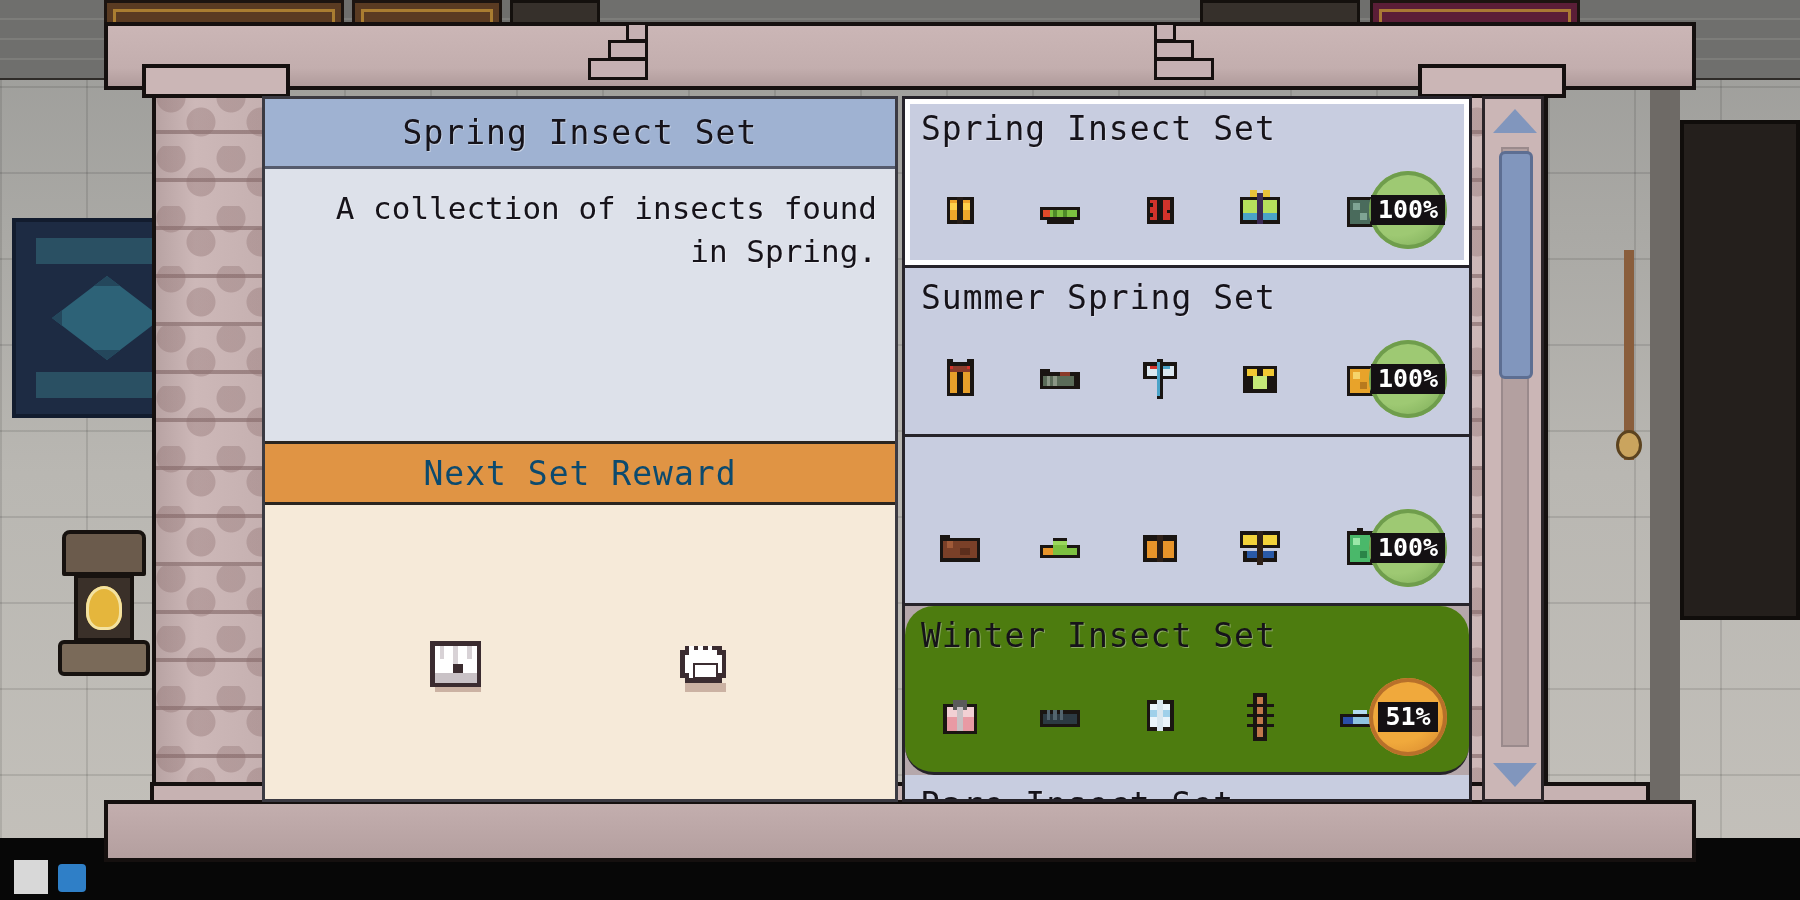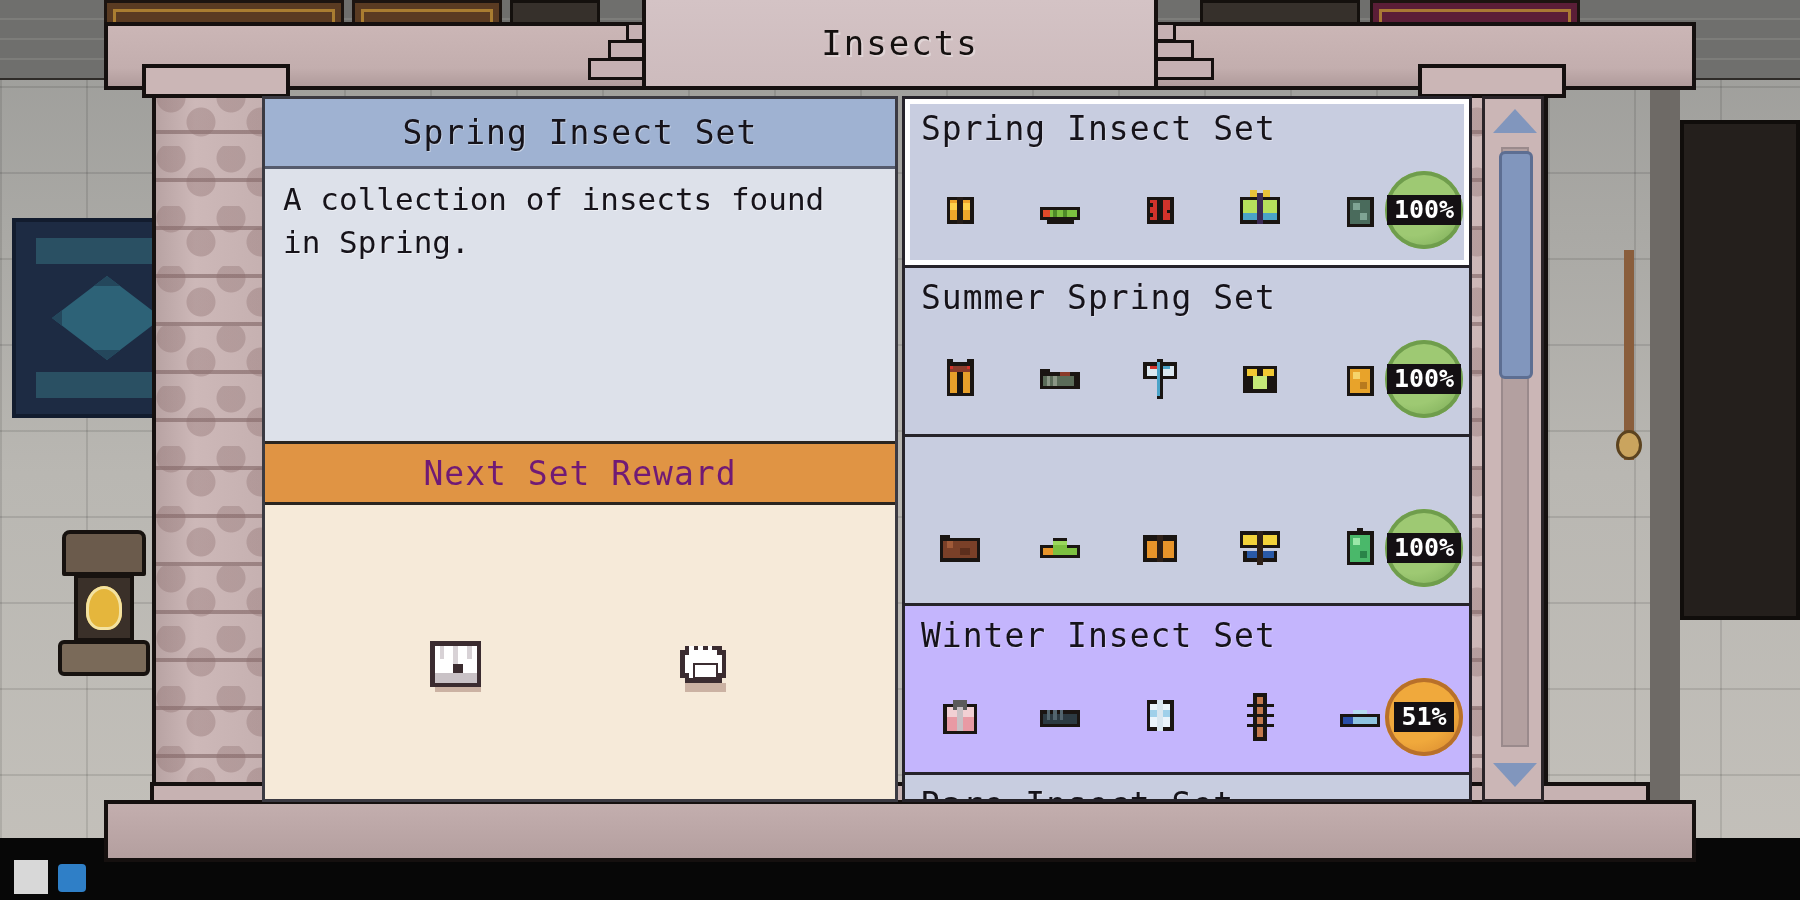--- a/index.html
+++ b/index.html
@@ -143,62 +143,62 @@
     border:3px solid #3b3a42;
     display:flex; flex-direction:column;
   }
   .detail-header{
     height:70px; background:#9fb2d2; border-bottom:3px solid #555b6d;
     display:flex; align-items:center; justify-content:center;
   }
   .detail-header span{ font-size:33px; color:#16131a; letter-spacing:1px;
     text-shadow:1px 1px 0 rgba(255,255,255,.4);}
   .detail-body{
-    flex:0 0 272px; background:#dde1ea; padding:9px 18px;
+    flex:0 0 272px; background:#dde1ea; padding:18px 18px;text-align:right;
   }
   .detail-body p{
     font-size:31px; line-height:1.38; color:#16131a; letter-spacing:0px;
     text-shadow:1px 1px 0 rgba(255,255,255,.45);
   }
   .reward-header{
     height:64px; background:#e09444; border-top:3px solid #2a2520; border-bottom:3px solid #2a2520;
     display:flex; align-items:center; justify-content:center;
   }
-  .reward-header span{ font-size:33px; color:#701a75; letter-spacing:1px; }
+  .reward-header span{ font-size:33px; color:#0c4a6e; letter-spacing:1px; }
   .reward-body{
     flex:1; background:#f6ead9; position:relative;
   }
   .reward-slots{
     position:absolute; left:0; right:0; top:122px;
     display:flex; justify-content:space-around; padding:0 70px;
   }
   .reward-item{ width:74px; height:74px; position:relative; }
 
   
   .listpanel{
     position:absolute; left:902px; top:96px; width:570px; height:706px;
     background:#b5a7ab; border:3px solid #26232a; overflow:hidden;
   }
   .setrow{
     position:relative; height:169px; background:#c8cde0;
     border-bottom:3px solid #26232a; padding:10px 16px 0 16px;
   }
-  .setrow.alt{ background:#c4b5fd; }
+  .setrow.alt{ background:#4d7c0f;border-radius:29px; }
   .setrow.selected{ box-shadow:0 0 0 5px #ffffff inset; }
   .setrow .set-name{
     font-size:33px; color:#16131a; letter-spacing:1px;
     text-shadow:1px 1px 0 rgba(255,255,255,.35);
     white-space:nowrap;
   }
   .setrow .icons{
     position:absolute; left:28px; top:84px; display:flex; gap:46px; align-items:center;
   }
   .bug { width:54px; height:54px; position:relative; }
   .badge{
-    position:absolute; right:6px; top:72px;
+    position:absolute; right:22px; top:72px;
     width:78px; height:78px; border-radius:50%;
     display:flex; align-items:center; justify-content:center;
   }
   .badge.green{ background:radial-gradient(circle at 35% 30%,#9ec973 0 55%,#72a34f 100%); box-shadow:0 0 0 4px #6f9d4c inset;}
   .badge.orange{ background:radial-gradient(circle at 35% 30%,#f0a93c 0 55%,#d07e2a 100%); box-shadow:0 0 0 4px #b8702a inset;}
   .badge .pct{
     background:#141013; color:#ffffff; font-size:25px; letter-spacing:0px;
     padding:2px 7px; font-weight:bold; line-height:1.05;
   }
 
@@ -279,23 +279,20 @@
   <div class="tab-wing l">
       <i></i>
       <i></i>
       <i></i>
     </div>
   <div class="tab-wing r">
       <i></i>
       <i></i>
       <i></i>
     </div>
-  <div class="tab">
-    <div class="tab-label">Insects</div>
-  </div>
 
   <div class="detail">
     <div class="detail-header">
       <span>Spring Insect Set</span>
     </div>
     <div class="detail-body">
       <p>A collection of insects found in Spring.</p>
     </div>
     <div class="reward-header">
       <span>Next Set Reward</span>

